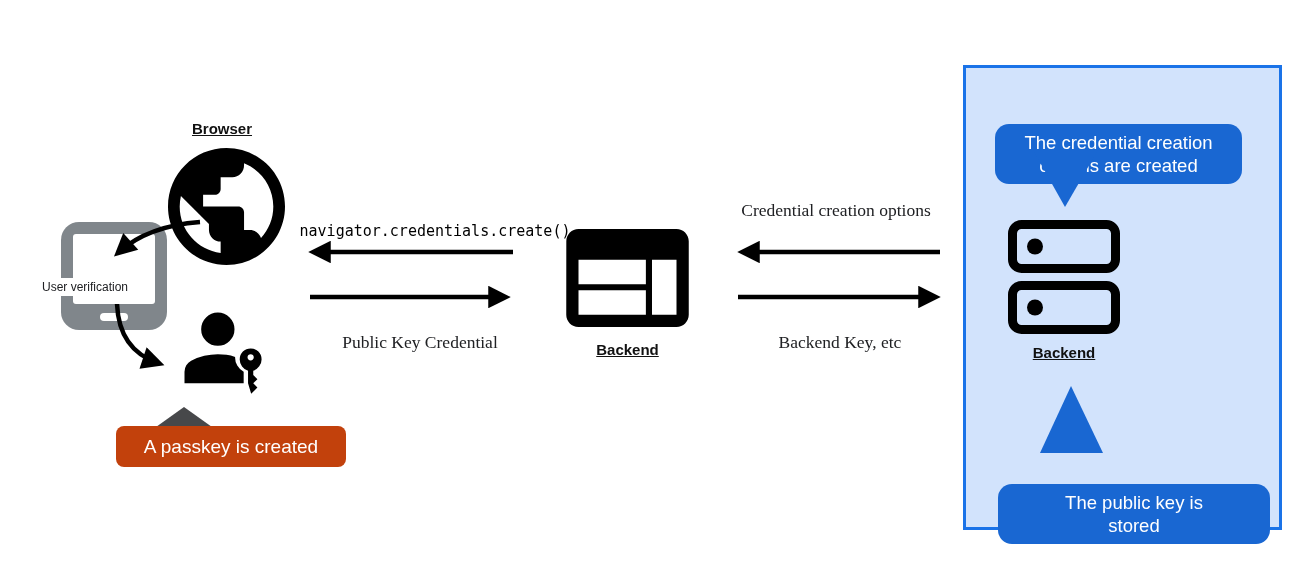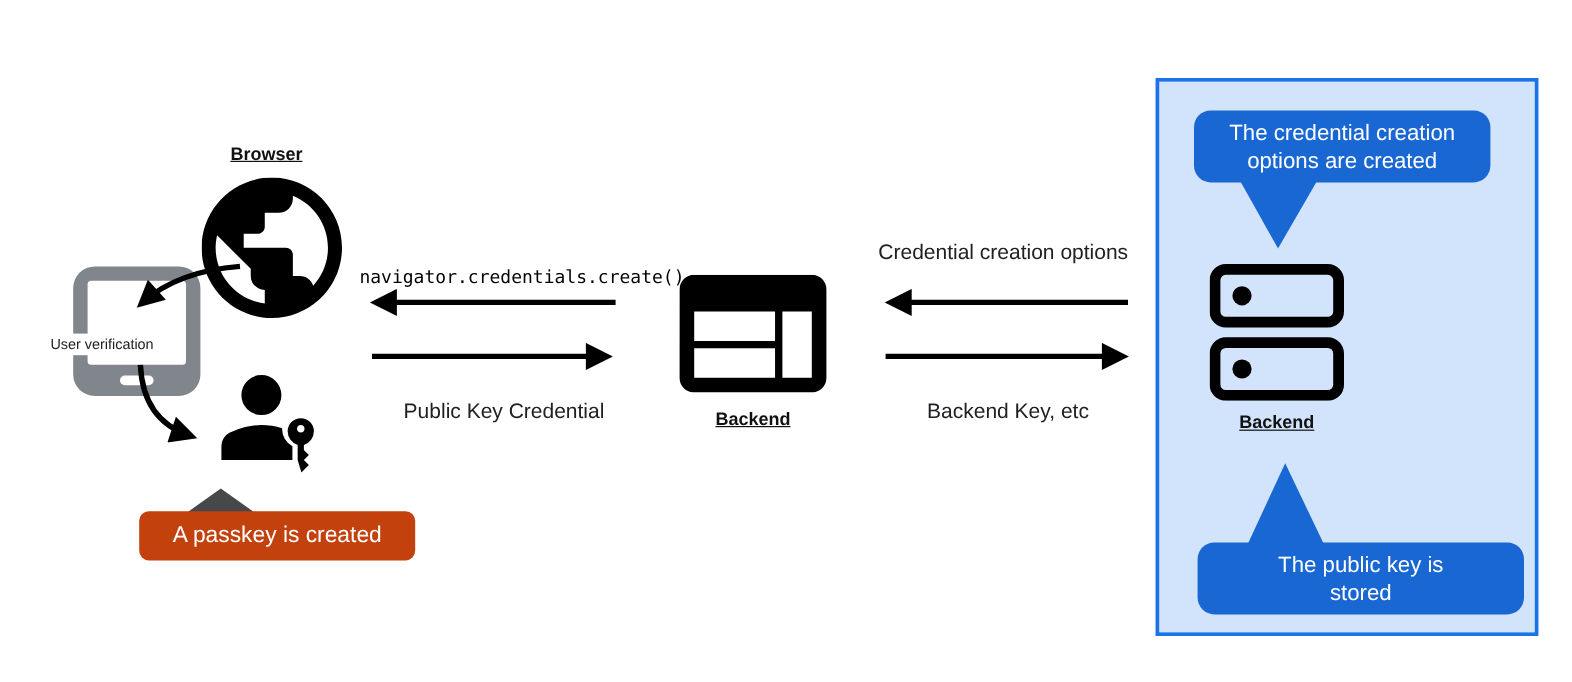--- a/index.html
+++ b/index.html
@@ -2,21 +2,21 @@
 <html><head>
 <meta charset="utf-8">
 <style>
   html,body{margin:0;padding:0;background:#fff;}
   .canvas{
     position:relative;width:1310px;height:568px;background:#ffffff;
     font-family:"Liberation Sans",sans-serif;color:#202124;overflow:hidden;
   }
   .abs{position:absolute;}
   .section-label{font-weight:bold;font-size:15px;color:#111;text-align:center;text-decoration:underline;}
-  .flow-label{font-size:17.5px;color:#202124;text-align:center;white-space:nowrap;}
+  .flow-label{font-size:17.5px;color:#202124;text-align:center;white-space:nowrap;font-family:Liberation Serif, serif;}
   .code-label{font-family:"DejaVu Sans Mono","Liberation Mono",monospace;font-size:15px;color:#000;text-align:center;white-space:nowrap;}
 
   
   .browser-label{left:160px;top:120px;width:124px;}
   .globe{left:168px;top:148px;z-index:3;}
   .phone{left:61px;top:222px;width:106px;height:108px;background:#80868b;border-radius:18px;z-index:1;}
   .phone-screen{position:absolute;left:12px;top:12px;width:82px;height:70px;background:#fff;border-radius:3px;}
   .phone-homebar{position:absolute;left:39px;bottom:9px;width:28px;height:8px;background:#fff;border-radius:4px;}
   .user-verification{left:38px;top:278px;background:#fff;padding:2px 4px;z-index:4;font-size:12px;white-space:nowrap;}
   .passkey-user{left:172px;top:300px;z-index:3;}
@@ -33,21 +33,21 @@
   .frontend-label{left:566px;top:341px;width:123px;}
 
   
   .cco-label{left:716px;top:200px;width:240px;}
   .pke-label{left:730px;top:332px;width:220px;}
 
   
   .panel{left:963px;top:65px;width:319px;height:465px;box-sizing:border-box;
     background:#d2e3fc;border:3px solid #1a73e8;}
   .callout{background:#1967d2;border-radius:14px;color:#fff;font-size:18.5px;line-height:23px;
-    display:flex;align-items:center;justify-content:center;text-align:center;}
+    display:flex;align-items:center;justify-content:center;text-align:center;margin-top:32px;}
   .callout-top{left:995px;top:92px;width:247px;height:60px;}
   .callout-top-tail{left:1033px;top:150px;width:0;height:0;
     border-left:32px solid transparent;border-right:33px solid transparent;border-top:57px solid #1967d2;}
   .callout-bottom{left:998px;top:452px;width:272px;height:60px;align-items:center;}
   .callout-bottom-tail{left:1040px;top:386px;width:0;height:0;
     border-left:31px solid transparent;border-right:32px solid transparent;border-bottom:67px solid #1967d2;}
   .server-icon{left:1008px;top:220px;}
   .backend-label{left:1008px;top:344px;width:112px;}
 
   .arrows{left:0;top:0;z-index:2;pointer-events:none;}

